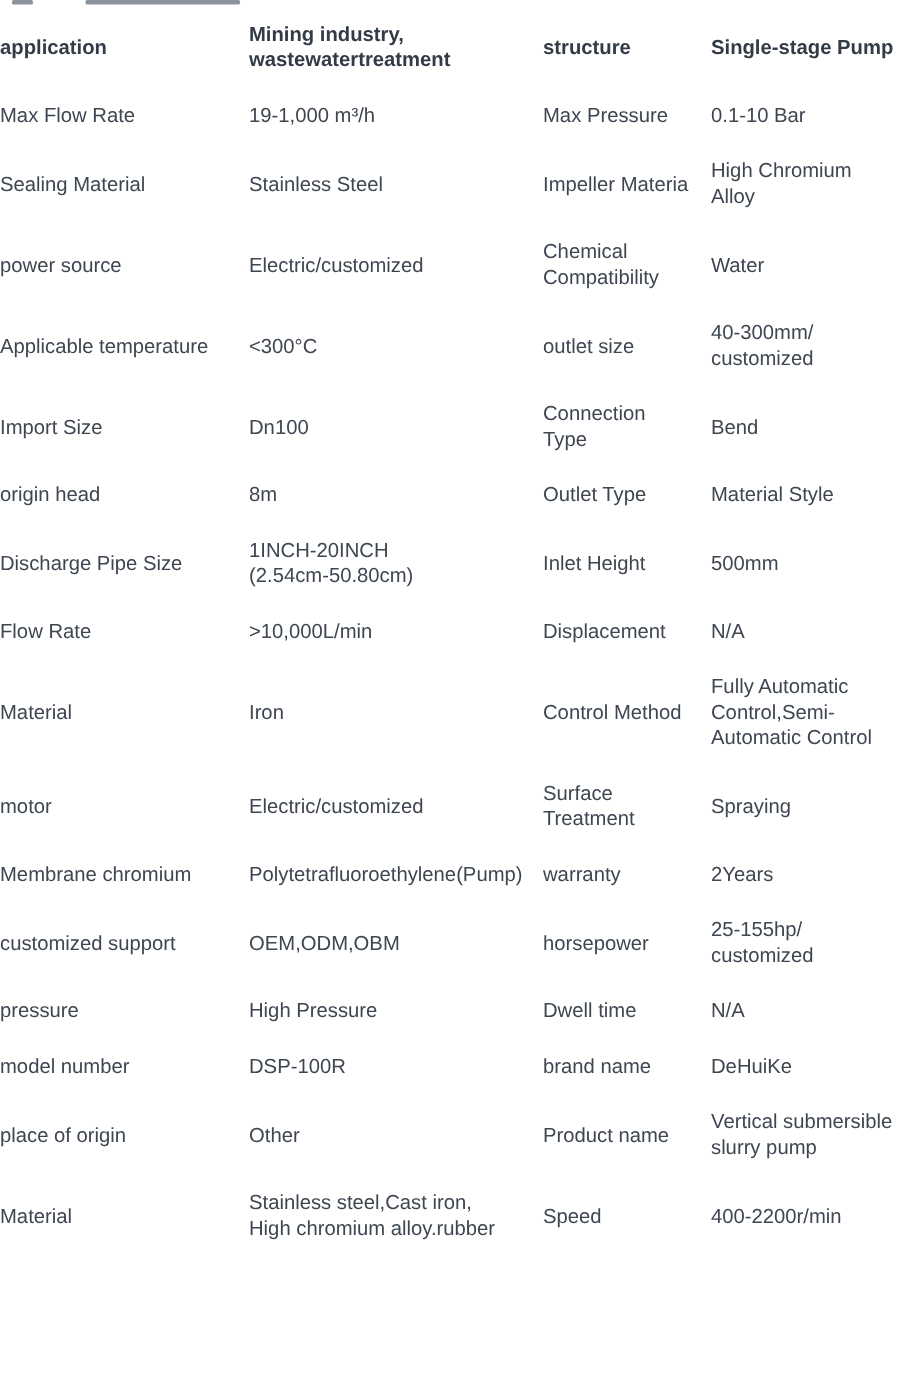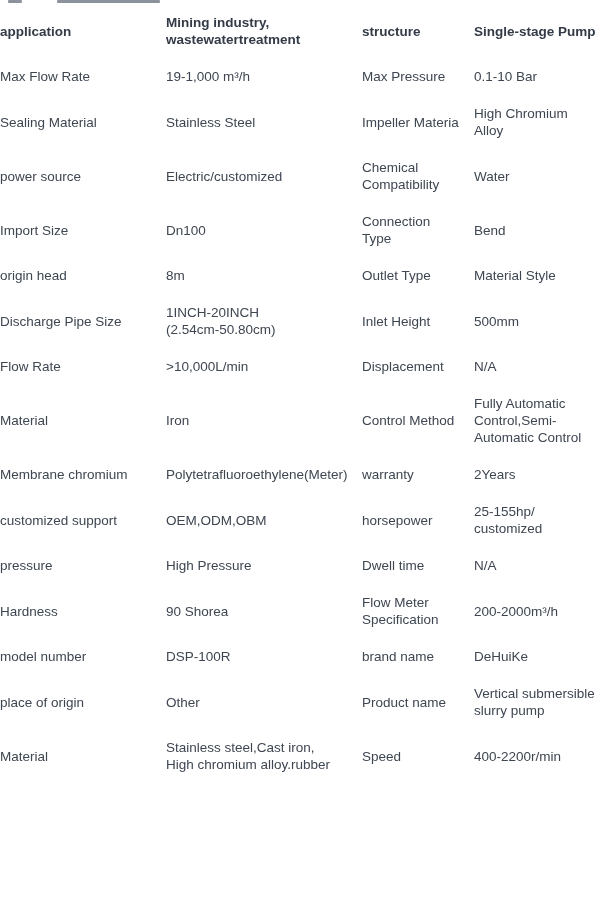--- a/index.html
+++ b/index.html
@@ -99,20 +99,27 @@
           <td class="c4">High Chromium Alloy</td>
         </tr>
         <tr>
           <td class="c1">power source</td>
           <td class="c2">Electric/customized</td>
           <td class="c3">Chemical
 Compatibility</td>
           <td class="c4">Water</td>
         </tr>
         <tr>
+          <td class="c1">Applicable temperature</td>
+          <td class="c2">&lt;300°C</td>
+          <td class="c3">outlet size</td>
+          <td class="c4">40-300mm/
+customized</td>
+        </tr>
+        <tr>
           <td class="c1">Import Size</td>
           <td class="c2">Dn100</td>
           <td class="c3">Connection
 Type</td>
           <td class="c4">Bend</td>
         </tr>
         <tr>
           <td class="c1">origin head</td>
           <td class="c2">8m</td>
           <td class="c3">Outlet Type</td>
@@ -133,46 +140,46 @@
         </tr>
         <tr>
           <td class="c1">Material</td>
           <td class="c2">Iron</td>
           <td class="c3">Control Method</td>
           <td class="c4">Fully Automatic
 Control,Semi-
 Automatic Control</td>
         </tr>
         <tr>
+          <td class="c1">motor</td>
+          <td class="c2">Electric/customized</td>
+          <td class="c3">Surface
+Treatment</td>
+          <td class="c4">Spraying</td>
+        </tr>
+        <tr>
           <td class="c1">Membrane chromium</td>
-          <td class="c2">Polytetrafluoroethylene(Meter)</td>
+          <td class="c2">Polytetrafluoroethylene(Pump)</td>
           <td class="c3">warranty</td>
           <td class="c4">2Years</td>
         </tr>
         <tr>
           <td class="c1">customized support</td>
           <td class="c2">OEM,ODM,OBM</td>
           <td class="c3">horsepower</td>
           <td class="c4">25-155hp/
 customized</td>
         </tr>
         <tr>
           <td class="c1">pressure</td>
           <td class="c2">High Pressure</td>
           <td class="c3">Dwell time</td>
           <td class="c4">N/A</td>
         </tr>
         <tr>
-          <td class="c1">Hardness</td>
-          <td class="c2">90 Shorea</td>
-          <td class="c3">Flow Meter
-Specification</td>
-          <td class="c4">200-2000m³/h</td>
-        </tr>
-        <tr>
           <td class="c1">model number</td>
           <td class="c2">DSP-100R</td>
           <td class="c3">brand name</td>
           <td class="c4">DeHuiKe</td>
         </tr>
         <tr>
           <td class="c1">place of origin</td>
           <td class="c2">Other</td>
           <td class="c3">Product name</td>
           <td class="c4">Vertical submersible

